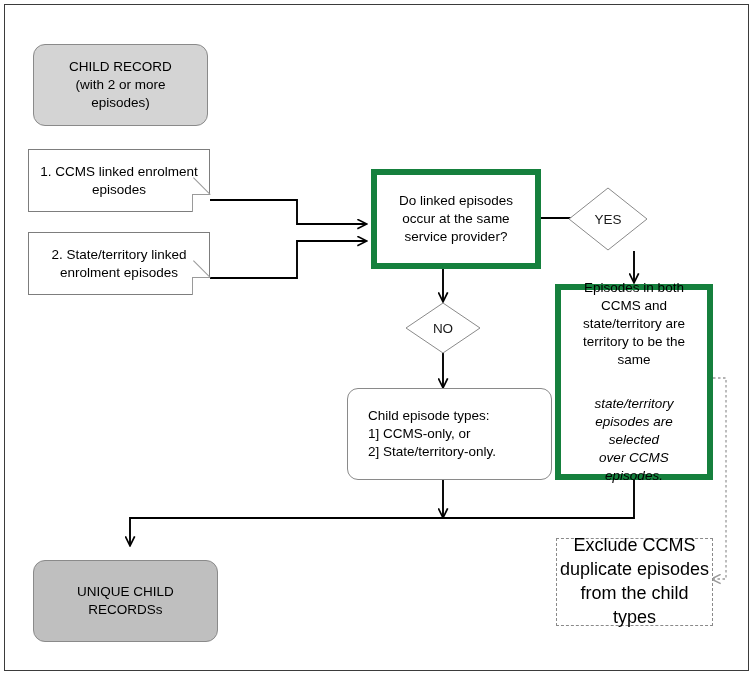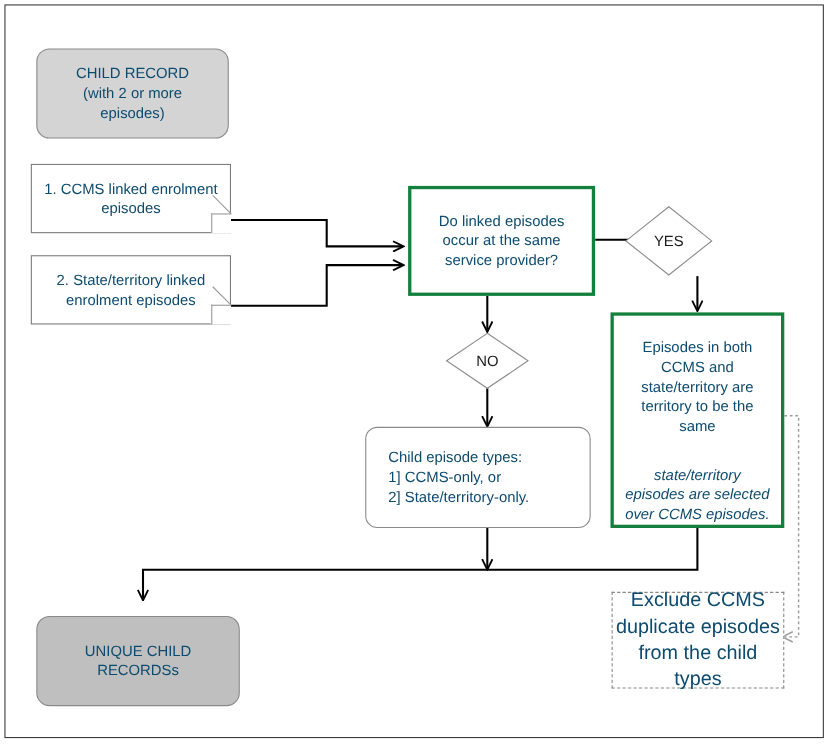--- a/index.html
+++ b/index.html
@@ -35,21 +35,21 @@
     height: 677px;
     pointer-events: none;
   }
   .node {
     position: absolute;
     box-sizing: border-box;
     display: flex;
     align-items: center;
     justify-content: center;
     text-align: center;
-    color: #0c4a6e;
+    color: #000000;
     line-height: 1.33;
   }
   .terminal {
     border: 1px solid #8a8a8a;
     border-radius: 12px;
     font-size: 13.5px;
   }
   .terminal-start { background: #d4d4d4; }
   .terminal-end   { background: #bfbfbf; }
 
@@ -75,21 +75,21 @@
     bottom: 16px;
     width: 24px;
     height: 1px;
     background: #9a9a9a;
     transform-origin: right bottom;
     transform: rotate(45deg);
   }
 
   .process {
     background: #ffffff;
-    border: 3px solid #15803d;
+    border: 6px solid #15803d;
     font-size: 13.5px;
   }
   .process-round {
     background: #ffffff;
     border: 1px solid #8a8a8a;
     border-radius: 11px;
     font-size: 13.5px;
   }
   .process-dashed {
     background: #ffffff;
@@ -205,34 +205,34 @@
     <div class="diamond-label">YES</div>
   </div>
 
   <div class="diamond-wrap" style="left:405px; top:302px; width:76px; height:52px;">
     <svg width="76" height="52" viewBox="0 0 76 52" xmlns="http://www.w3.org/2000/svg">
       <polygon points="38,1 75,26 38,51 1,26" fill="#ffffff" stroke="#8a8a8a" stroke-width="1"></polygon>
     </svg>
     <div class="diamond-label">NO</div>
   </div>
 
-  <div class="node process" style="left:555px; top:284px; width:158px; height:196px; padding:0 8px;align-items:flex-end;">
+  <div class="node process" style="left:555px; top:284px; width:158px; height:196px; padding:0 8px;">
     <div>
       <span>Episodes in both</span><br>
       <span>CCMS and</span><br>
       <span>state/territory are</span><br>
       <span>territory to be the</span><br>
       <span>same</span>
       <span class="em-block">state/territory</span>
       <span class="em-block" style="margin-top:0">episodes are selected</span>
       <span class="em-block" style="margin-top:0">over CCMS episodes.</span>
     </div>
   </div>
 
-  <div class="node process-round txt-left" style="left:332px; top:388px; width:205px; height:92px;">
+  <div class="node process-round txt-left" style="left:347px; top:388px; width:205px; height:92px;">
     <div>
       <span>Child episode types:</span><br>
       <span>1] CCMS-only, or</span><br>
       <span>2] State/territory-only.</span>
     </div>
   </div>
 
   <div class="node process-dashed" style="left:556px; top:538px; width:157px; height:88px;">
     <div>
       <span>Exclude CCMS</span><br>

